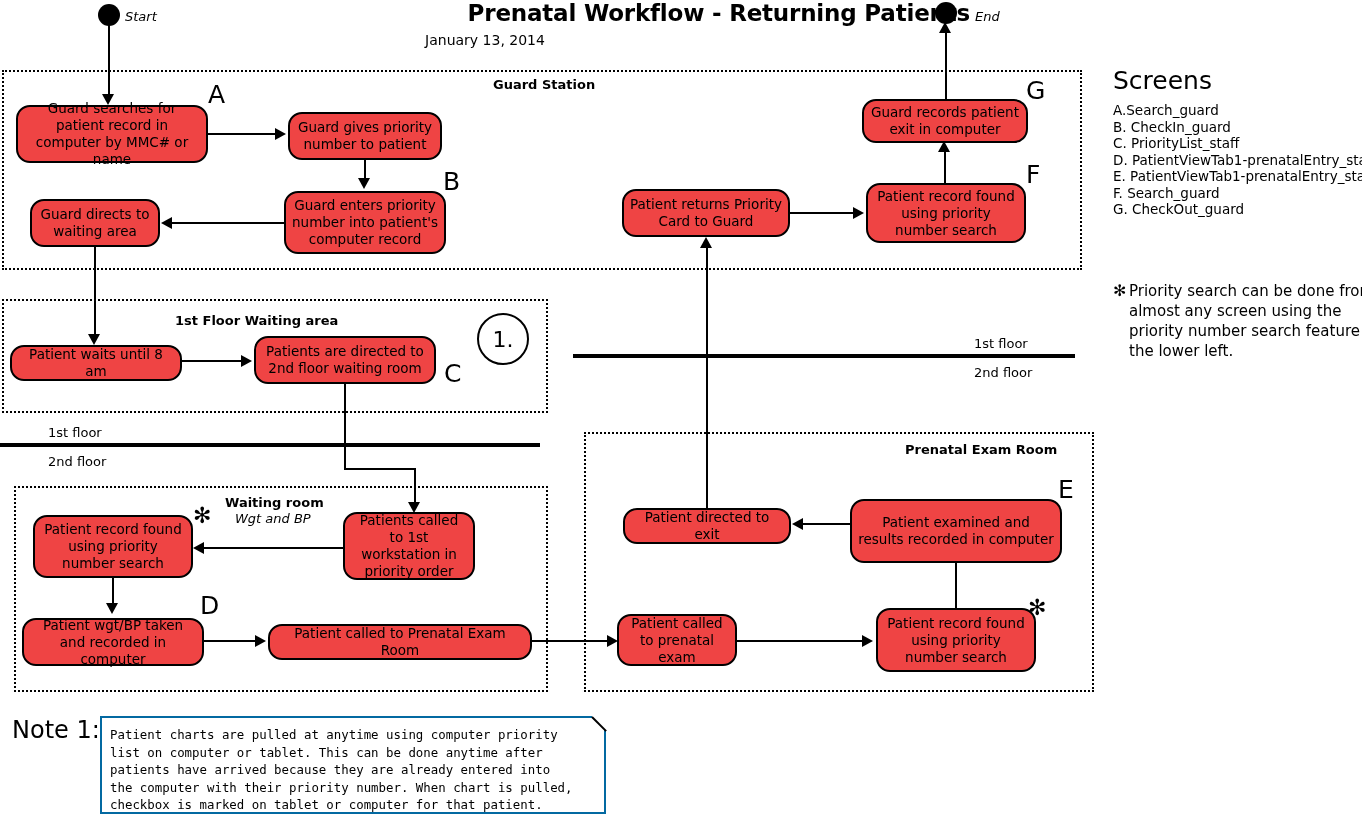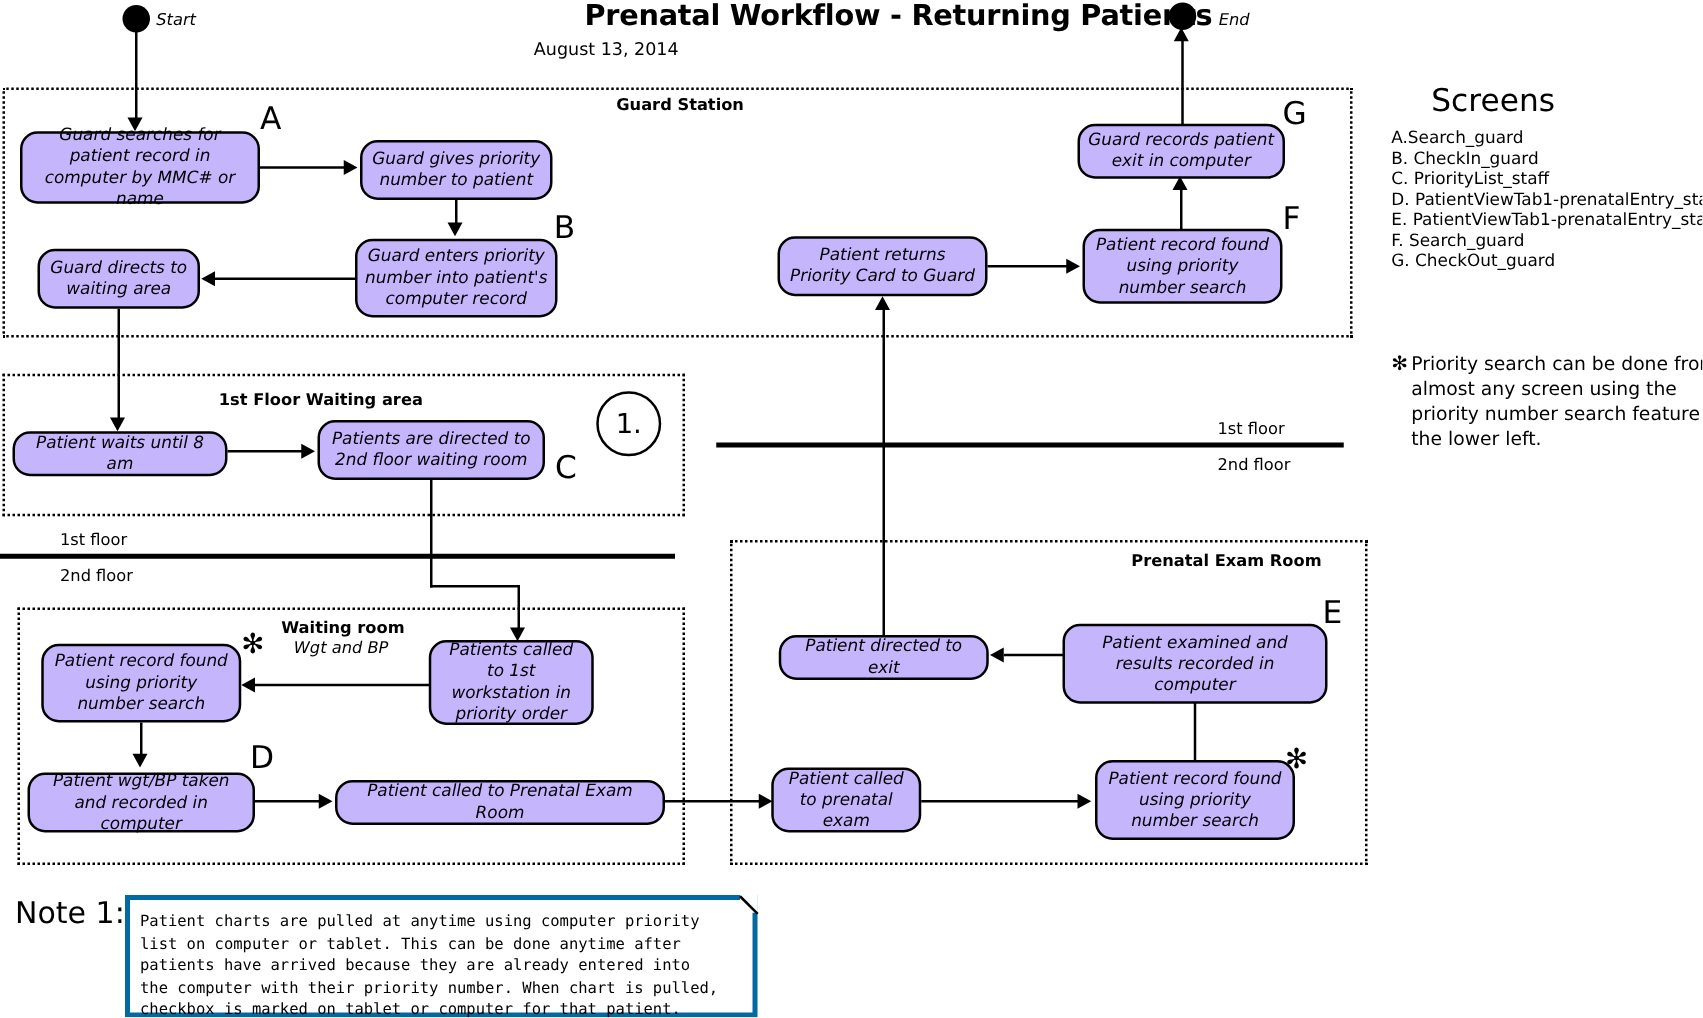--- a/index.html
+++ b/index.html
@@ -48,30 +48,29 @@
     font-size:13px;
     font-style:italic;
     white-space:nowrap;
   }
   
   .node{
     position:absolute;
     box-sizing:border-box;
     border:2px solid #000;
     border-radius:14px;
-    background:#c4b5fd;
+    background:#ef4444;
     display:flex;
     align-items:center;
     justify-content:center;
     text-align:center;
     font-size:13.5px;
     line-height:17px;
     padding:16px 6px;
     z-index:3;
-    font-style:italic;
   }
   
   .tag{
     position:absolute;
     font-size:25px;
     line-height:25px;
     font-weight:normal;
     z-index:4;
   }
   .star{
@@ -140,21 +139,20 @@
     display:flex;align-items:center;justify-content:center;
     font-size:22px;
     background:#fff;
     z-index:4;
   }
   
   .legend-title{
     position:absolute;
     font-size:25px;
     white-space:nowrap;
-    margin-left:32px;
   }
   .legend-list{
     position:absolute;
     font-size:13.5px;
     line-height:16.5px;
     white-space:nowrap;
   }
   .legend-list div{white-space:nowrap;}
   .legend-note{
     position:absolute;
@@ -172,21 +170,21 @@
     margin-left:16px;
   }
   
   .note-label{
     position:absolute;
     font-size:24px;
   }
   .note-box{
     position:absolute;
     box-sizing:border-box;
-    border:4px solid #0369a1;
+    border:2px solid #0369a1;
     background:#fff;
     font-family:"DejaVu Sans Mono","Liberation Mono",monospace;
     font-size:12.4px;
     line-height:17.6px;
     padding:8px 7px 6px 8px;
     white-space:pre;
     z-index:3;
   }
   .note-fold{
     position:absolute;
@@ -202,21 +200,21 @@
     transform-origin:left center;
     z-index:5;
   }
 </style>
 </head>
 <body>
 
 <div id="canvas">
 
   <div class="title">Prenatal Workflow - Returning Patients</div>
-  <div class="subtitle">August 13, 2014</div>
+  <div class="subtitle">January 13, 2014</div>
 
   <div class="terminal-dot" style="left:98px;top:4px;"></div>
   <div class="terminal-label" style="left:125px;top:9px;">Start</div>
   <div class="vline" style="left:108px;top:22px;height:74px;"></div>
   <div class="arrow arrow-down" style="left:102px;top:94px;"></div>
 
   <div class="terminal-dot" style="left:935px;top:2px;"></div>
   <div class="terminal-label" style="left:975px;top:9px;">End</div>
   <div class="vline" style="left:945px;top:26px;height:74px;"></div>
   <div class="arrow arrow-up" style="left:939px;top:22px;"></div>

